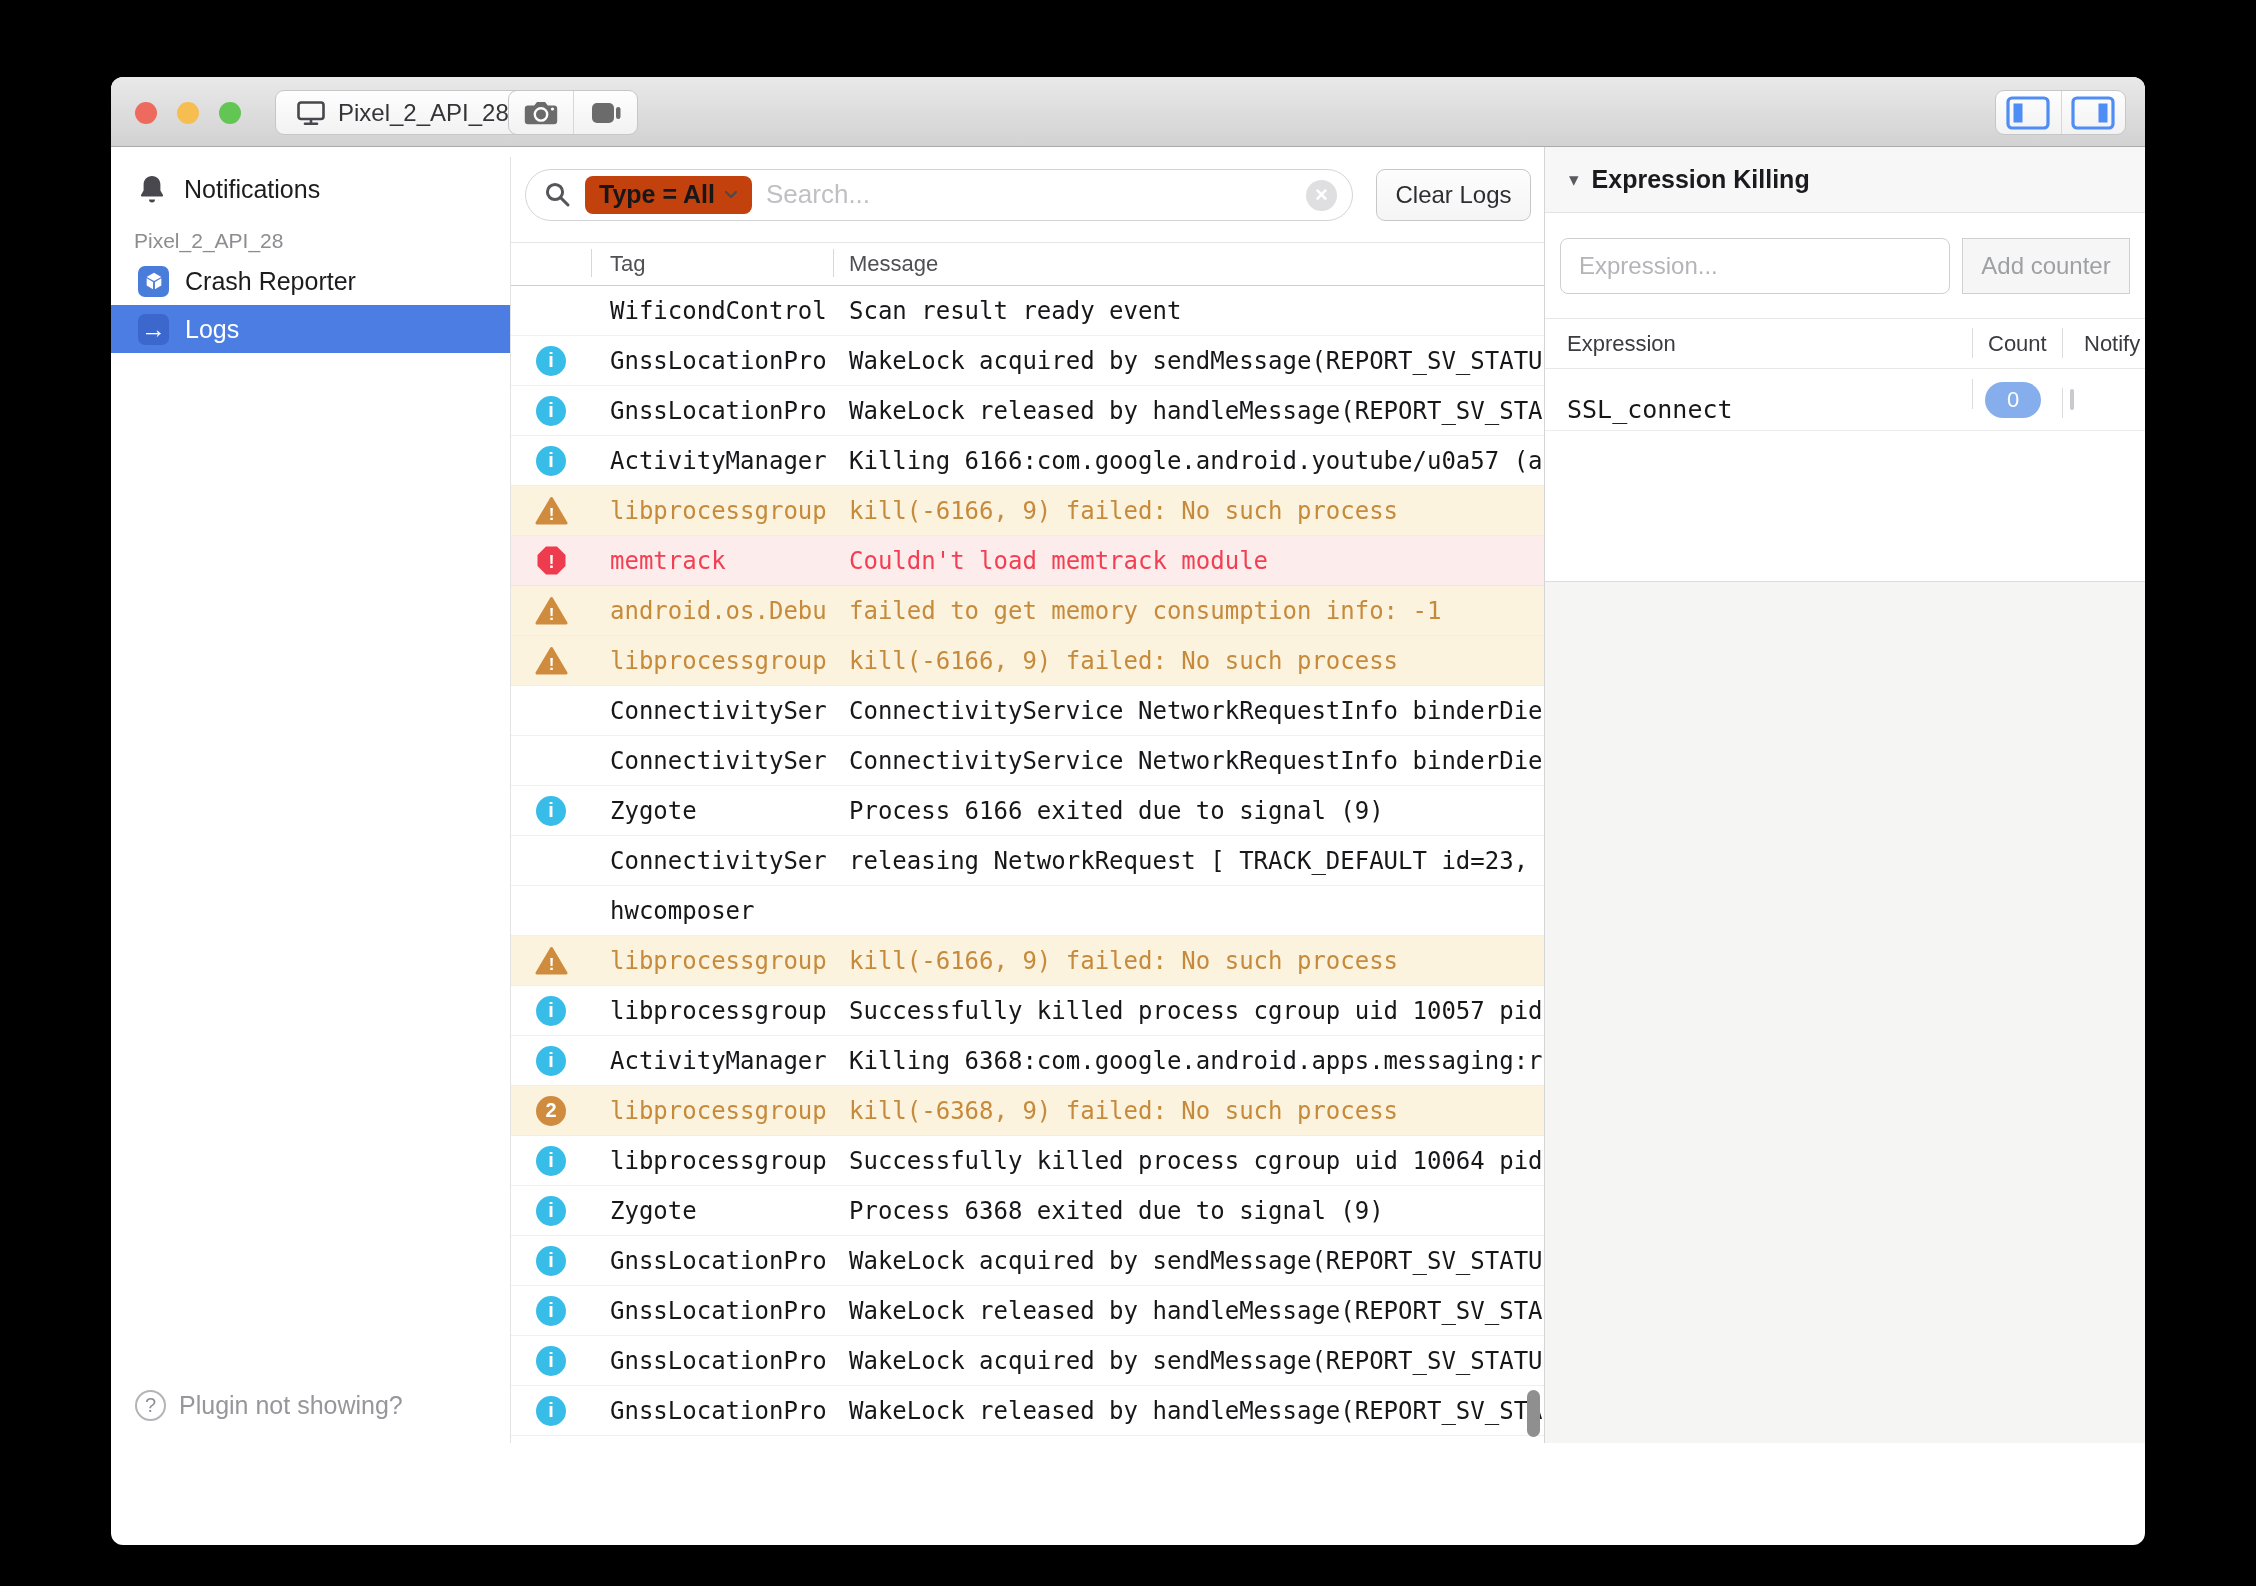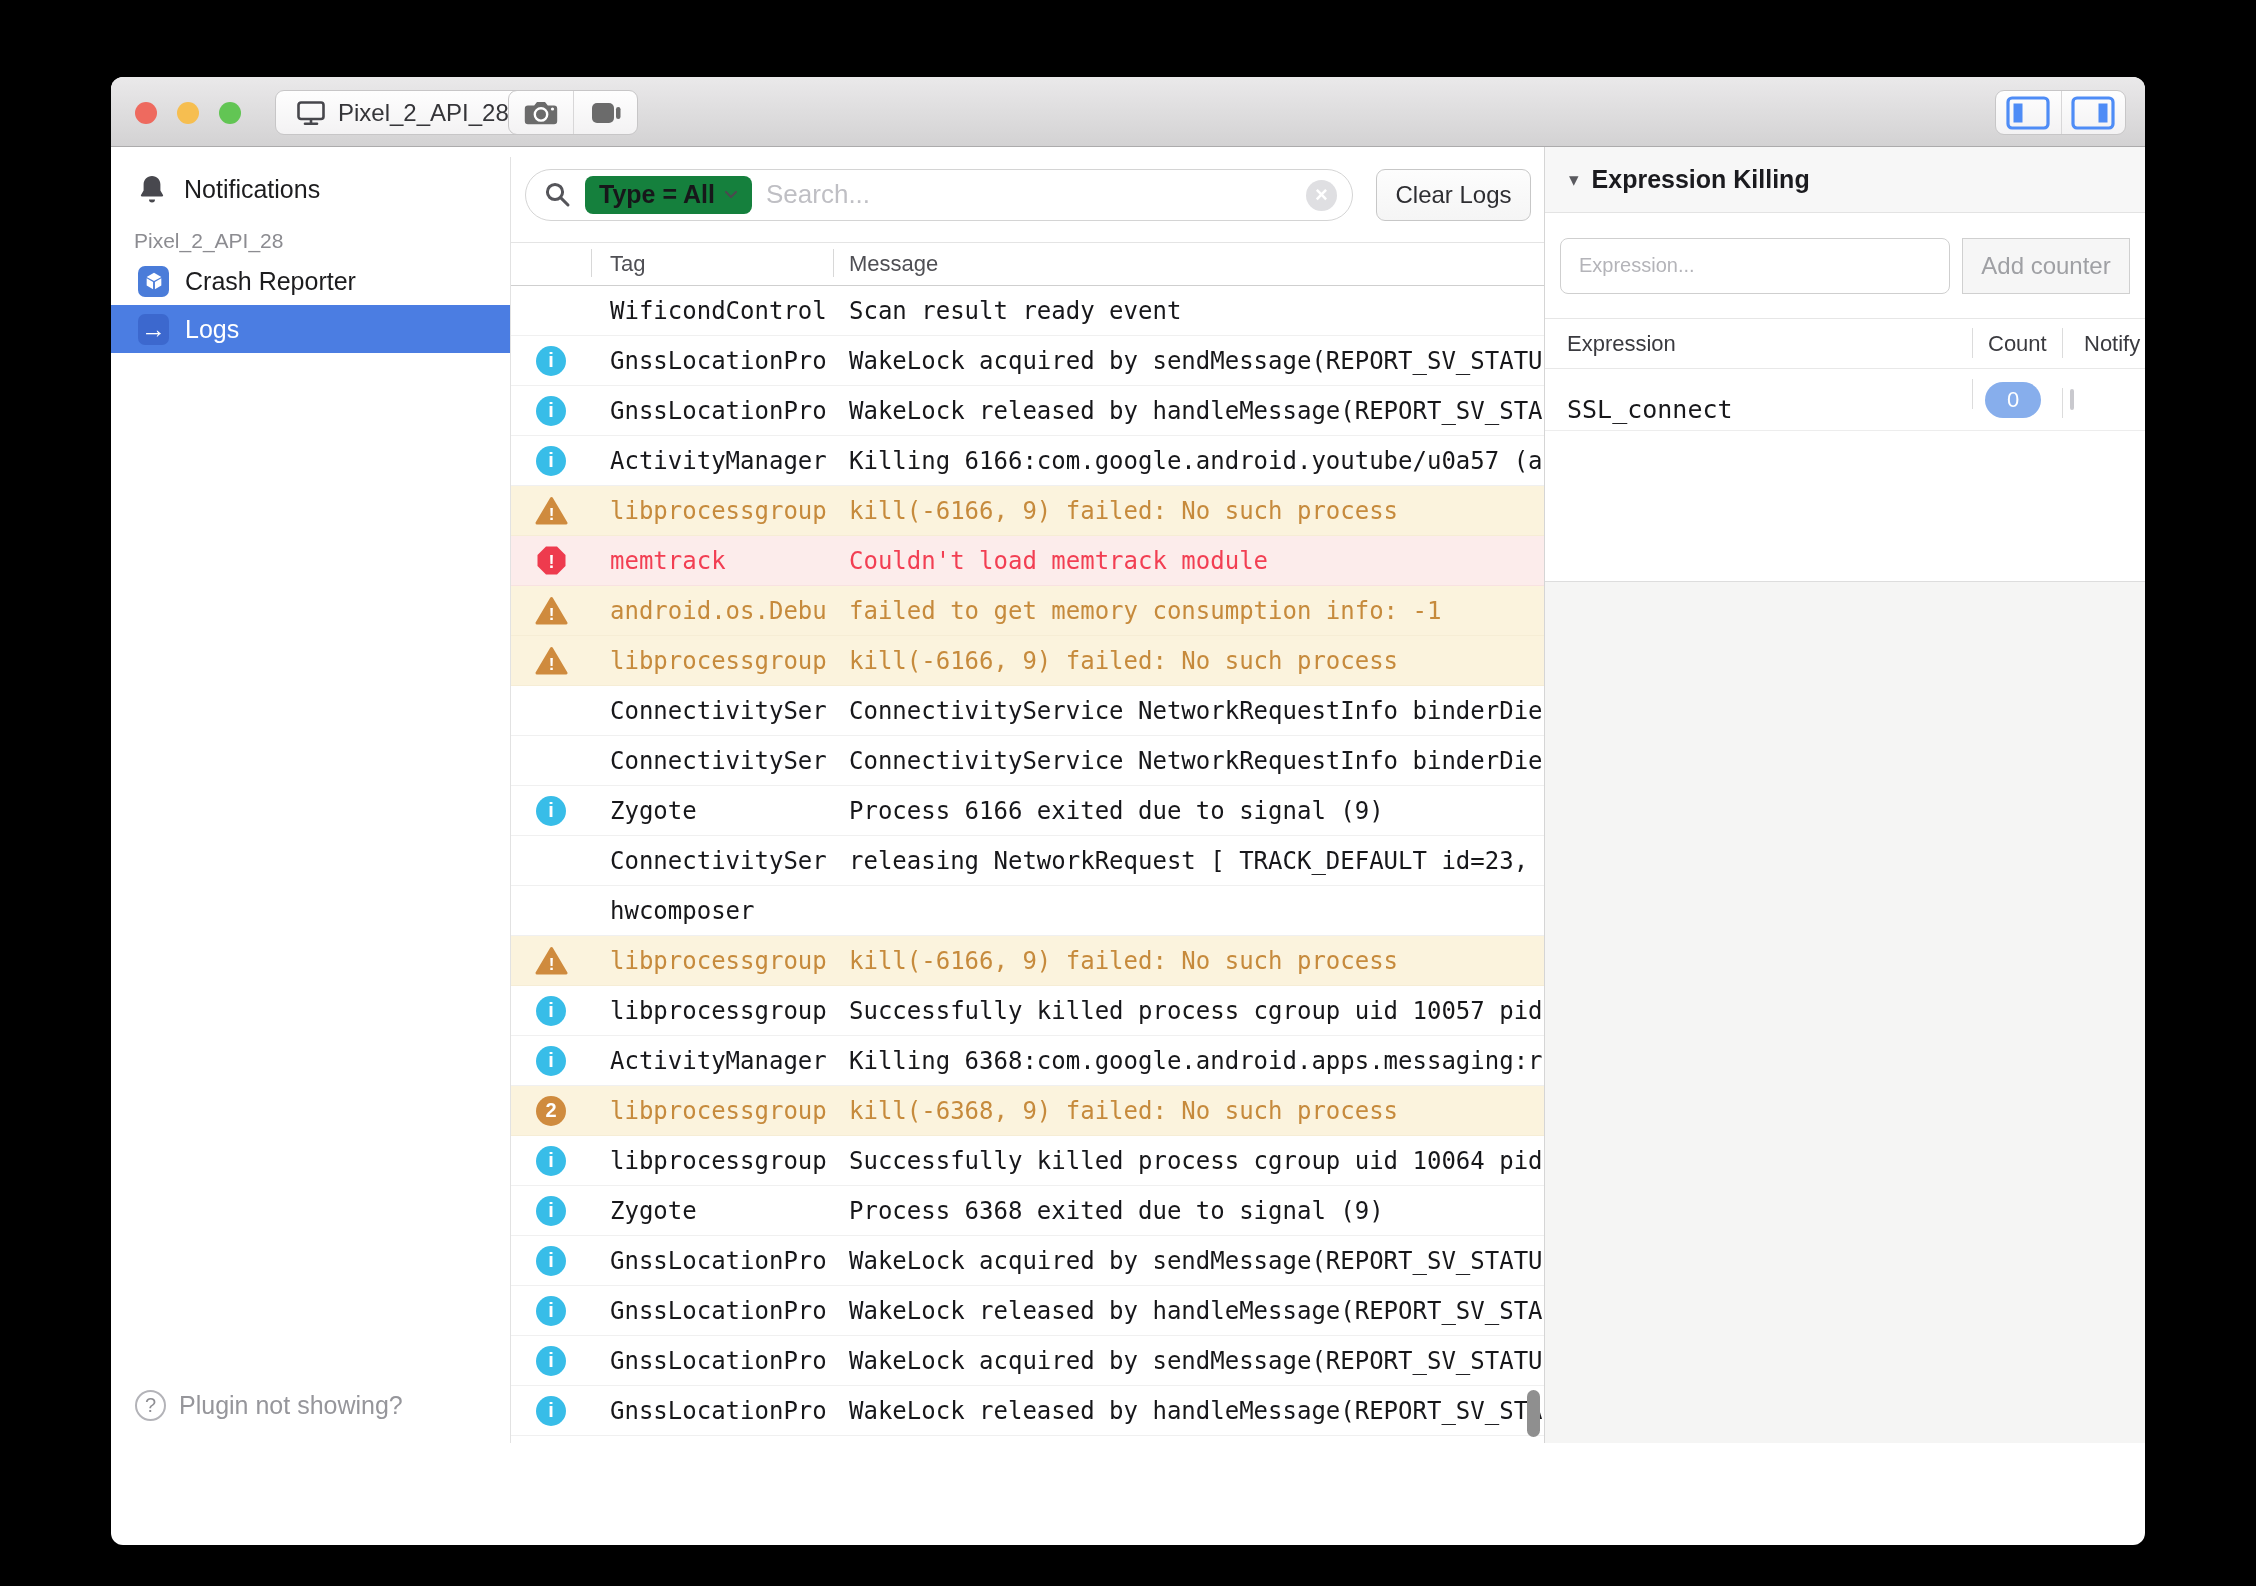--- a/index.html
+++ b/index.html
@@ -50,21 +50,21 @@
   .q-circle { width:31px; height:31px; border-radius:50%; border:2px solid #B3B3B8; color:#8E8E93;
               font-size:20px; display:flex; align-items:center; justify-content:center; }
   .side-footer .label { font-size:25px; color:#96969B; }
 
   
   .main { position:relative; flex:none; width:1033px; display:flex; flex-direction:column; background:#fff; }
   .toolbar { height:96px; display:flex; align-items:center; padding:0 13px 0 14px; gap:23px;
              border-bottom:1px solid #E4E4E4; flex:none; }
   .searchbar { position:relative; flex:1; height:52px; border:1px solid #D4D4D4; border-radius:26px;
                background:#fff; display:flex; align-items:center; padding:0 56px 0 18px; gap:14px; }
-  .chip { height:38px; background:#15803d; border-radius:8px; display:flex; align-items:center;
+  .chip { height:38px; background:#c2410c; border-radius:8px; display:flex; align-items:center;
           padding:0 14px; gap:9px; flex:none; }
   .chip span { font-size:25px; font-weight:600; color:#17171A; }
   .search-input { border:none; outline:none; flex:1; font-size:26px; color:#17171A; background:transparent;
                   font-family:"Liberation Sans", sans-serif; }
   .search-input::placeholder { color:#BFBFC4; }
   .clear-x { position:absolute; right:15px; top:10px; width:31px; height:31px; border-radius:50%;
              background:#DFDFE2; color:#fff; font-size:22px; font-weight:bold;
              display:flex; align-items:center; justify-content:center; }
   .clear-logs { height:52px; width:155px; background:linear-gradient(#FDFDFD,#F5F5F5);
                 border:1px solid #C7C7C7; border-radius:9px; font-size:24px; color:#2E2E32;
@@ -100,21 +100,21 @@
 
   
   .rightpanel { flex:1; border-left:1px solid #D5D5D5; display:flex; flex-direction:column; background:#fff; }
   .rp-header { height:66px; background:#F7F7F7; border-bottom:1px solid #E3E3E3;
                display:flex; align-items:center; padding-left:24px; gap:13px; flex:none; }
   .rp-caret { font-size:19px; color:#5A5A5F; }
   .rp-title { font-size:25px; font-weight:700; color:#1B1B1F; }
   .rp-inputrow { height:106px; display:flex; align-items:center; padding:0 15px; gap:12px;
                  border-bottom:1px solid #E6E6E6; flex:none; }
   .rp-input { width:390px; height:56px; border:1px solid #CFCFCF; border-radius:8px; outline:none;
-              font-size:20px; padding:0 18px; color:#17171A; font-family:"Liberation Sans", sans-serif; }
+              font-size:24px; padding:0 18px; color:#17171A; font-family:"Liberation Sans", sans-serif; }
   .rp-input::placeholder { color:#B4B4B9; }
   .rp-add { width:168px; height:56px; background:#F6F6F6; border:1px solid #D0D0D0; border-radius:0;
             font-size:24px; color:#9FA0A4; font-family:"Liberation Sans", sans-serif; }
   .rp-cols { height:50px; display:flex; align-items:center; border-bottom:1px solid #E8E8E8;
              font-size:22px; color:#3A3A3F; flex:none; }
   .rpc-exp { flex:1; padding-left:22px; }
   .rpc-count { width:90px; flex:none; position:relative; padding-left:16px; }
   .rpc-notify { width:83px; flex:none; position:relative; padding-left:22px; }
   .rpc-count::before, .rpc-notify::before { content:""; position:absolute; left:0; top:-3px; width:1px; height:30px; background:#DCDCDC; }
   .rp-row { height:62px; display:flex; align-items:center; border-bottom:1px solid #EDEDED; flex:none; }

